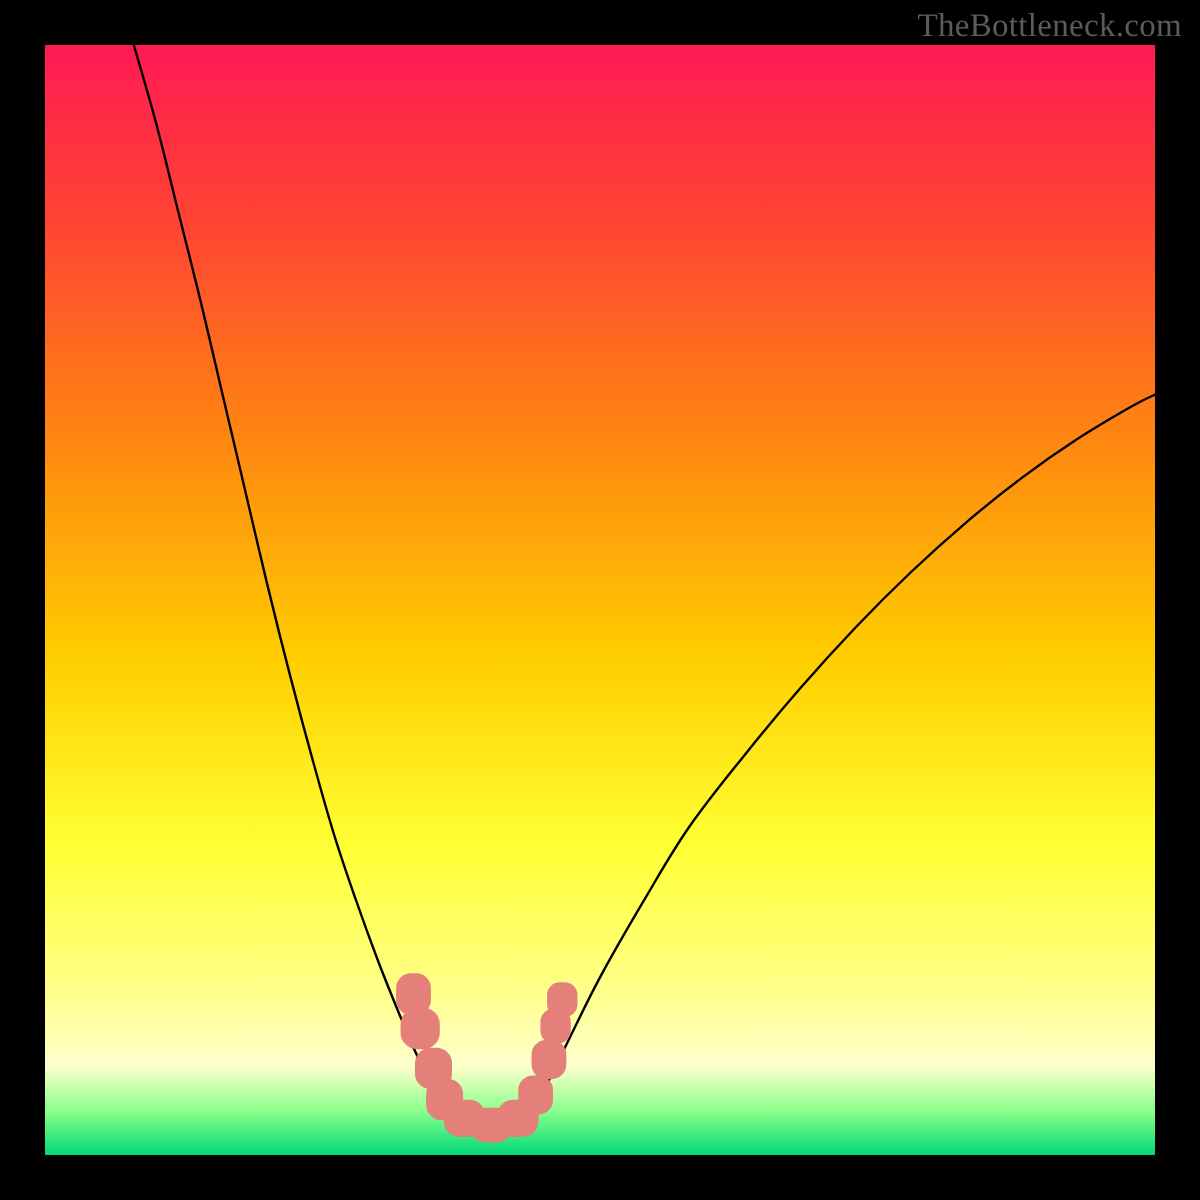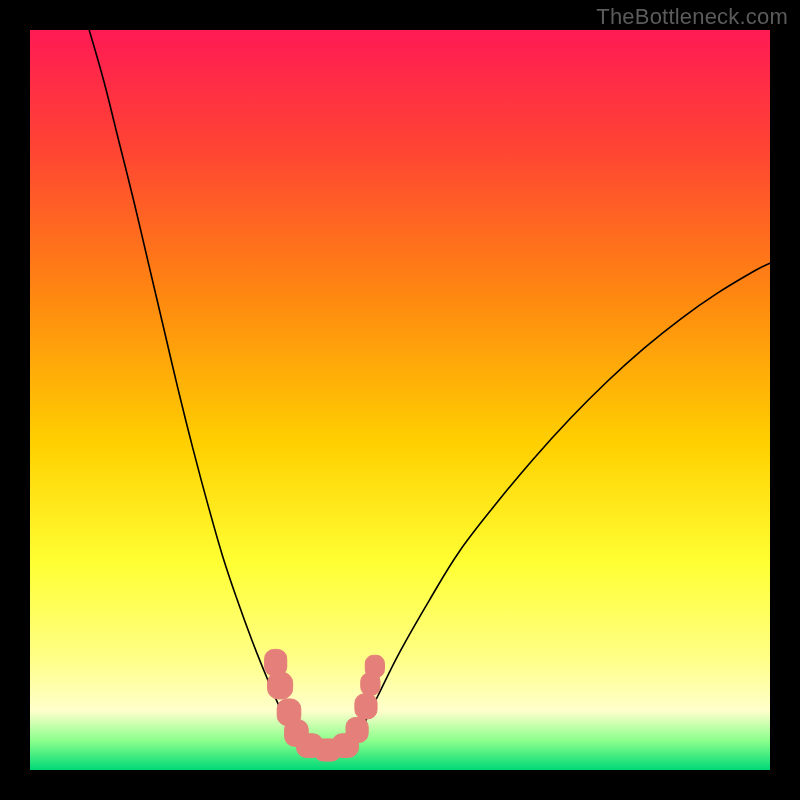--- a/index.html
+++ b/index.html
@@ -13,21 +13,21 @@
   .frame {
     position: relative;
     width: 800px;
     height: 800px;
     background: #000;
   }
   .watermark {
     position: absolute;
     top: 4px;
     right: 12px;
-    font-family: Liberation Sans, sans-serif;
+    font-family: Liberation Serif, serif;
     font-size: 22px;
     font-weight: 500;
     color: #5b5b5b;
     letter-spacing: 0.2px;
     z-index: 5;
   }
   .plot-wrap {
     position: absolute;
     left: 30px;
     top: 30px;

